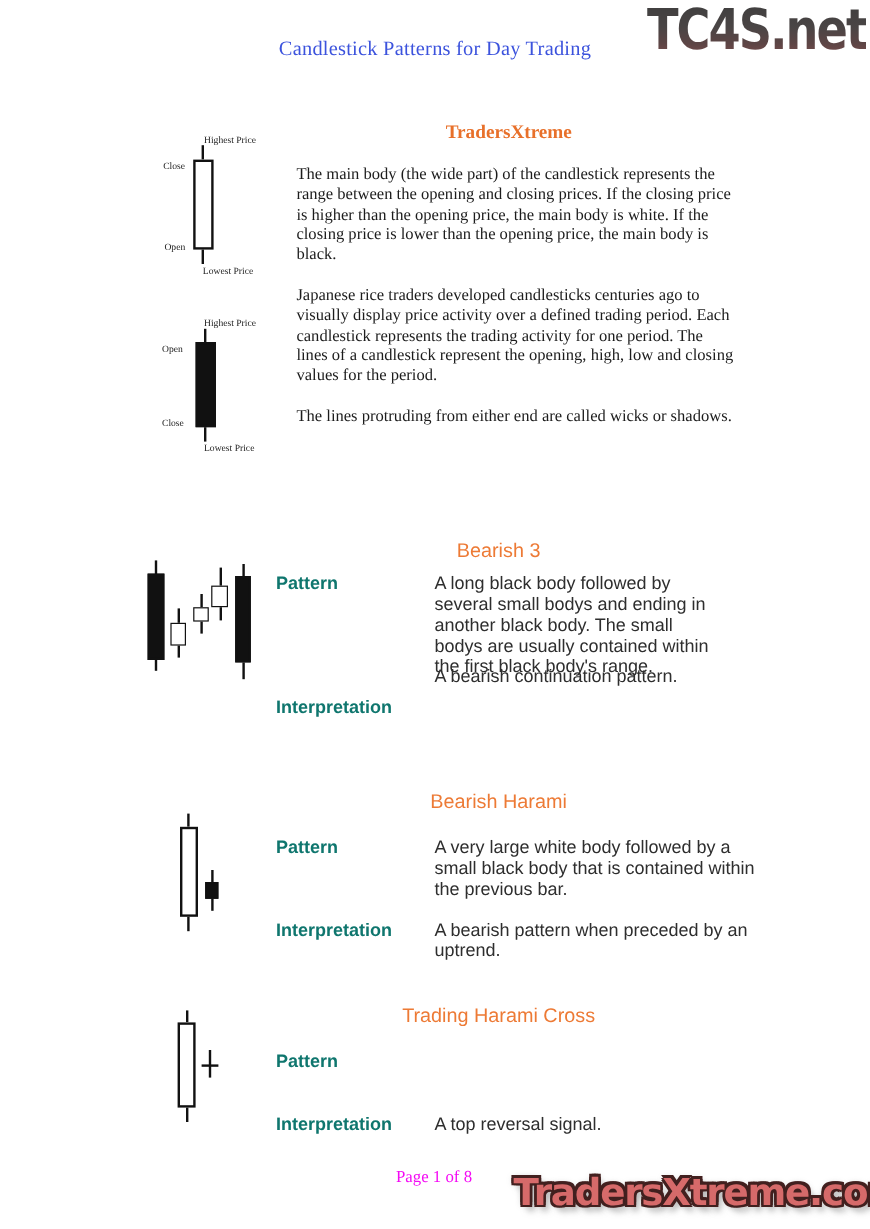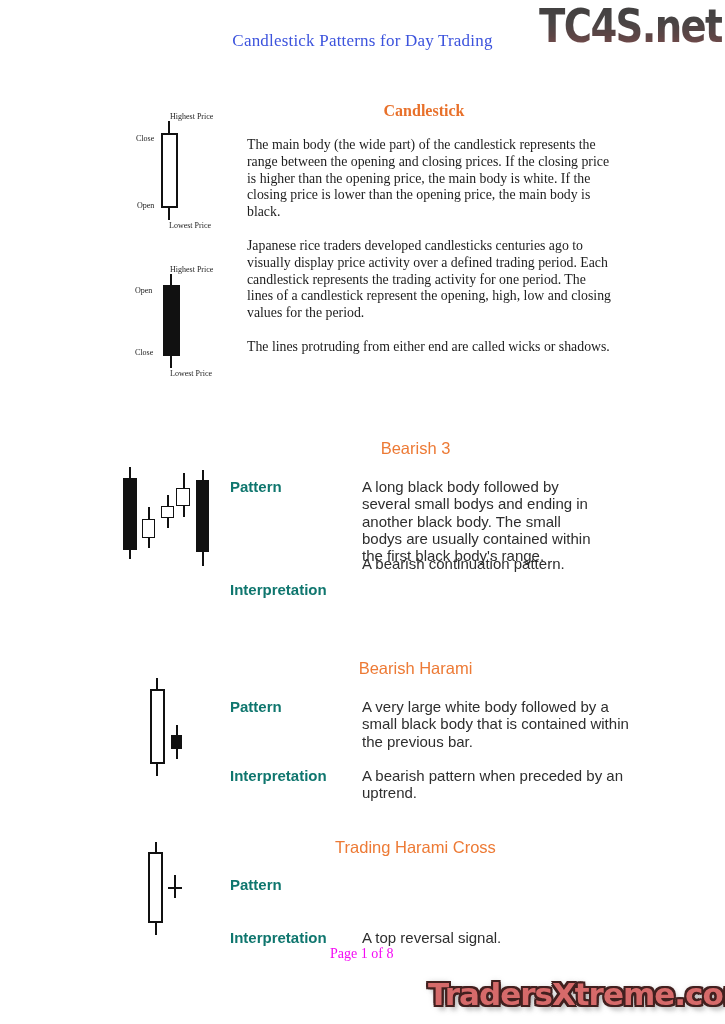--- a/index.html
+++ b/index.html
@@ -55,42 +55,42 @@
     position:absolute; left:202px; top:486px;
     font:bold 46px "DejaVu Serif", serif; letter-spacing:1px; color:#c32017;
     text-shadow:
       -3px -3px 0 #fff, 3px -3px 0 #fff, -3px 3px 0 #fff, 3px 3px 0 #fff,
       -3px 0 0 #fff, 3px 0 0 #fff, 0 -3px 0 #fff, 0 3px 0 #fff,
       6px 8px 6px rgba(110,110,110,.75);
     white-space:nowrap;
   }
   
   .page-number {
-    position:absolute; left:330px; top:946px;
+    position:absolute; left:330px; top:974px;
     font:14px "Liberation Serif", serif; color:#f40af4;
   }
   .tx-logo {
     position:absolute; left:428px; top:976px;
     font:bold 31px "DejaVu Sans", sans-serif; letter-spacing:-1px; color:#d66a6a;
     text-shadow:
       -2px -2px 0 #42201f, 2px -2px 0 #42201f, -2px 2px 0 #42201f, 2px 2px 0 #42201f,
       -2px 0 0 #42201f, 2px 0 0 #42201f, 0 -2px 0 #42201f, 0 2px 0 #42201f,
       0 0 6px rgba(160,160,160,.8), 4px 5px 5px rgba(150,150,150,.7);
     white-space:nowrap;
   }
 </style>
 </head>
 <body>
 
 <div id="page">
 
   <div class="doc-title">Candlestick Patterns for Day Trading</div>
   <div class="tc4s-logo">TC4S.net</div>
 
-  <div class="intro-heading">Candlestick</div>
+  <div class="intro-heading">TradersXtreme</div>
   <div class="intro-text">
     <p>The main body (the wide part) of the candlestick represents the range between the opening and closing prices. If the closing price is higher than the opening price, the main body is white. If the closing price is lower than the opening price, the main body is black.</p>
     <p>Japanese rice traders developed candlesticks centuries ago to visually display price activity over a defined trading period. Each candlestick represents the trading activity for one period. The lines of a candlestick represent the opening, high, low and closing values for the period.</p>
     <p>The lines protruding from either end are called wicks or shadows.</p>
   </div>
 
   <div class="diagram" style="left:130px;top:108px;width:110px;height:125px;">
     <span class="dlabel" style="left:40px;top:4px;">Highest Price</span>
     <span class="dlabel" style="left:6px;top:26px;">Close</span>
     <div class="wick" style="left:38px;top:13px;height:12px;"></div>
@@ -103,21 +103,21 @@
   <div class="diagram" style="left:130px;top:258px;width:110px;height:125px;">
     <span class="dlabel" style="left:40px;top:7px;">Highest Price</span>
     <span class="dlabel" style="left:5px;top:28px;">Open</span>
     <div class="wick" style="left:40px;top:16px;height:11px;"></div>
     <div class="cbody black" style="left:33px;top:27px;width:17px;height:71px;"></div>
     <div class="wick" style="left:40px;top:98px;height:12px;"></div>
     <span class="dlabel" style="left:5px;top:90px;">Close</span>
     <span class="dlabel" style="left:40px;top:111px;">Lowest Price</span>
   </div>
 
-  <div class="sec-heading" style="top:439px;">Bearish 3</div>
+  <div class="sec-heading" style="top:450px;">Bearish 3</div>
 
   <div class="diagram" style="left:108px;top:465px;width:110px;height:105px;">
     <div class="wick" style="left:21px;top:2px;height:12px;"></div>
     <div class="cbody black" style="left:15px;top:13px;width:14px;height:72px;"></div>
     <div class="wick" style="left:21px;top:85px;height:9px;"></div>
 
     <div class="wick" style="left:40px;top:42px;height:13px;"></div>
     <div class="cbody small" style="left:34px;top:54px;width:13px;height:19px;"></div>
     <div class="wick" style="left:40px;top:73px;height:10px;"></div>
 

